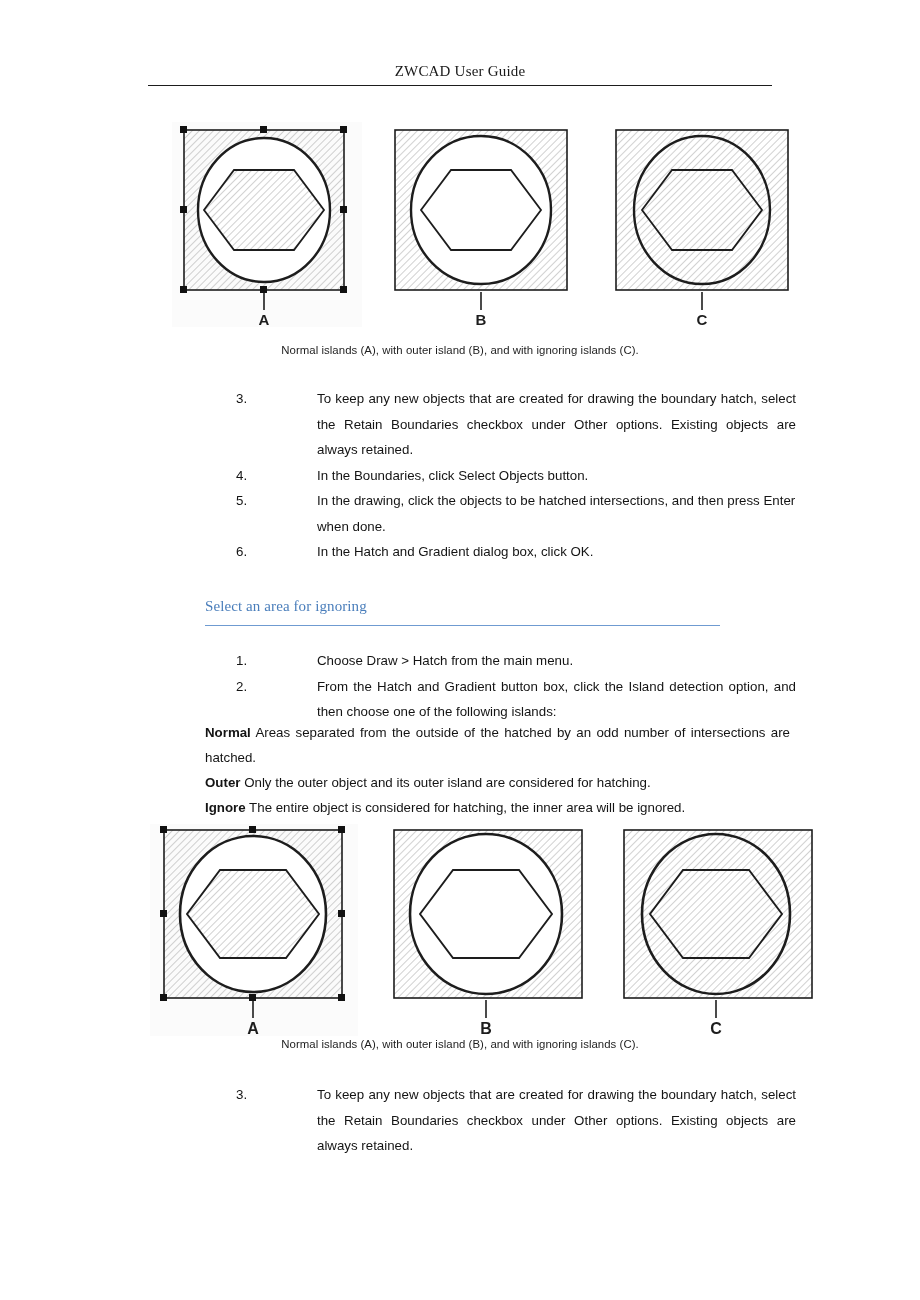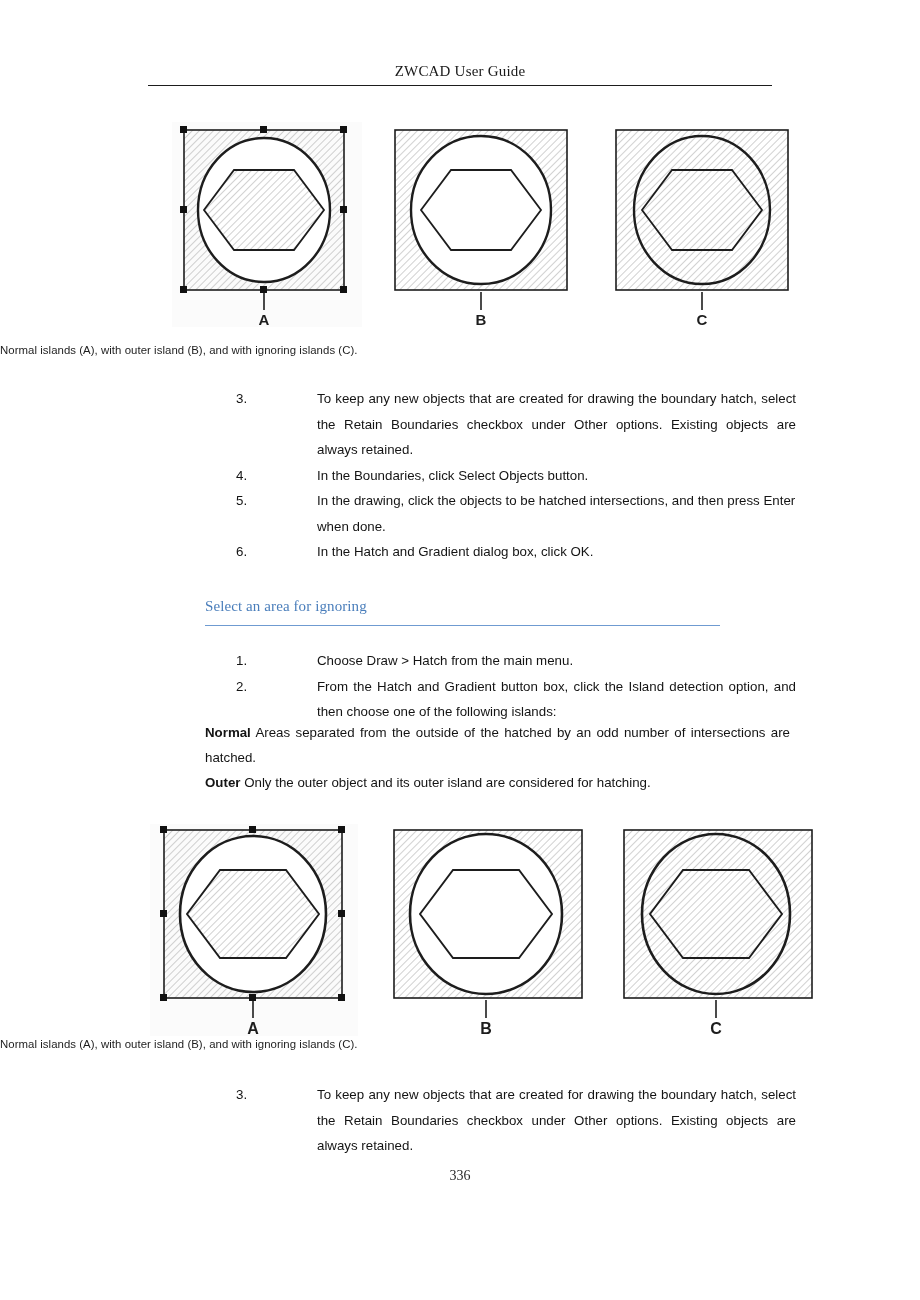--- a/index.html
+++ b/index.html
@@ -27,21 +27,21 @@
     position:absolute;left:148px;top:85px;width:624px;height:0;
     border-top:1.6px solid #1d1d1d;
   }
 
   
   .figure-group{position:absolute;display:flex;align-items:flex-start;}
   .fig-a-bg{background:#fbfbfb;}
   .panel{position:relative;}
   .panel svg{display:block;}
   .fig-caption{
-    position:absolute;width:920px;text-align:left;
+    position:absolute;width:920px;text-align:center;
     font-size:11.4px;color:#1d1d1d;letter-spacing:.05px;
   }
 
   
   .list{position:absolute;}
   .li{
     position:relative;
     display:flex;
     font-size:13.3px;
     line-height:25.5px;
@@ -188,20 +188,23 @@
   </div>
 
   <div class="defpara nojust" style="left:205px;top:770px;width:585px;">
     <b>Outer</b><span> </span><span>Only the outer object and its outer island are considered for hatching.</span>
   </div>
 
   <div class="defpara" style="left:205px;top:720px;width:585px;">
     <b>Normal</b><span> </span><span>Areas separated from the  outside of  the  hatched by  an  odd  number  of intersections are hatched.</span>
   </div>
 
+  <div class="defpara nojust" style="left:205px;top:795px;width:585px;">
+    <b>Ignore</b><span> </span><span>The entire object is considered for hatching, the inner area will be ignored.</span>
+  </div>
 
   <div class="figure-group" id="fig-bottom" style="left:150px;top:824px;">
 
     <div class="panel fig-a-bg">
       <svg width="208" height="212" viewBox="0 0 208 212">
         <rect x="14" y="6" width="178" height="168" fill="url(#hatch45)" stroke="#1d1d1d" stroke-width="1.6"></rect>
         <ellipse cx="103" cy="90" rx="73" ry="78" fill="#ffffff" stroke="#1d1d1d" stroke-width="2.6"></ellipse>
         <polygon points="70,46 136,46 169,90 136,134 70,134 37,90" fill="url(#hatch45)" stroke="#1d1d1d" stroke-width="1.9"></polygon>
         <line x1="103" y1="176" x2="103" y2="194" stroke="#1d1d1d" stroke-width="1.6"></line>
         <text x="103" y="210" text-anchor="middle" font-family="Liberation Sans, sans-serif" font-size="16" font-weight="bold" fill="#1d1d1d">A</text>
@@ -241,15 +244,14 @@
 
   <div class="fig-caption" style="left:0;top:1038px;">Normal islands (A), with outer island (B), and with ignoring islands (C).</div>
 
   <div class="list" style="left:236px;top:1082px;width:560px;">
     <div class="li justify">
       <span class="num">3.</span>
       <span class="txt">To keep any new objects that are created for drawing the boundary hatch, select the Retain Boundaries checkbox under Other options. Existing objects are always retained.</span>
     </div>
   </div>
 
-  <div class="footer">336</div>
 
 </div>
 
 </body></html>

